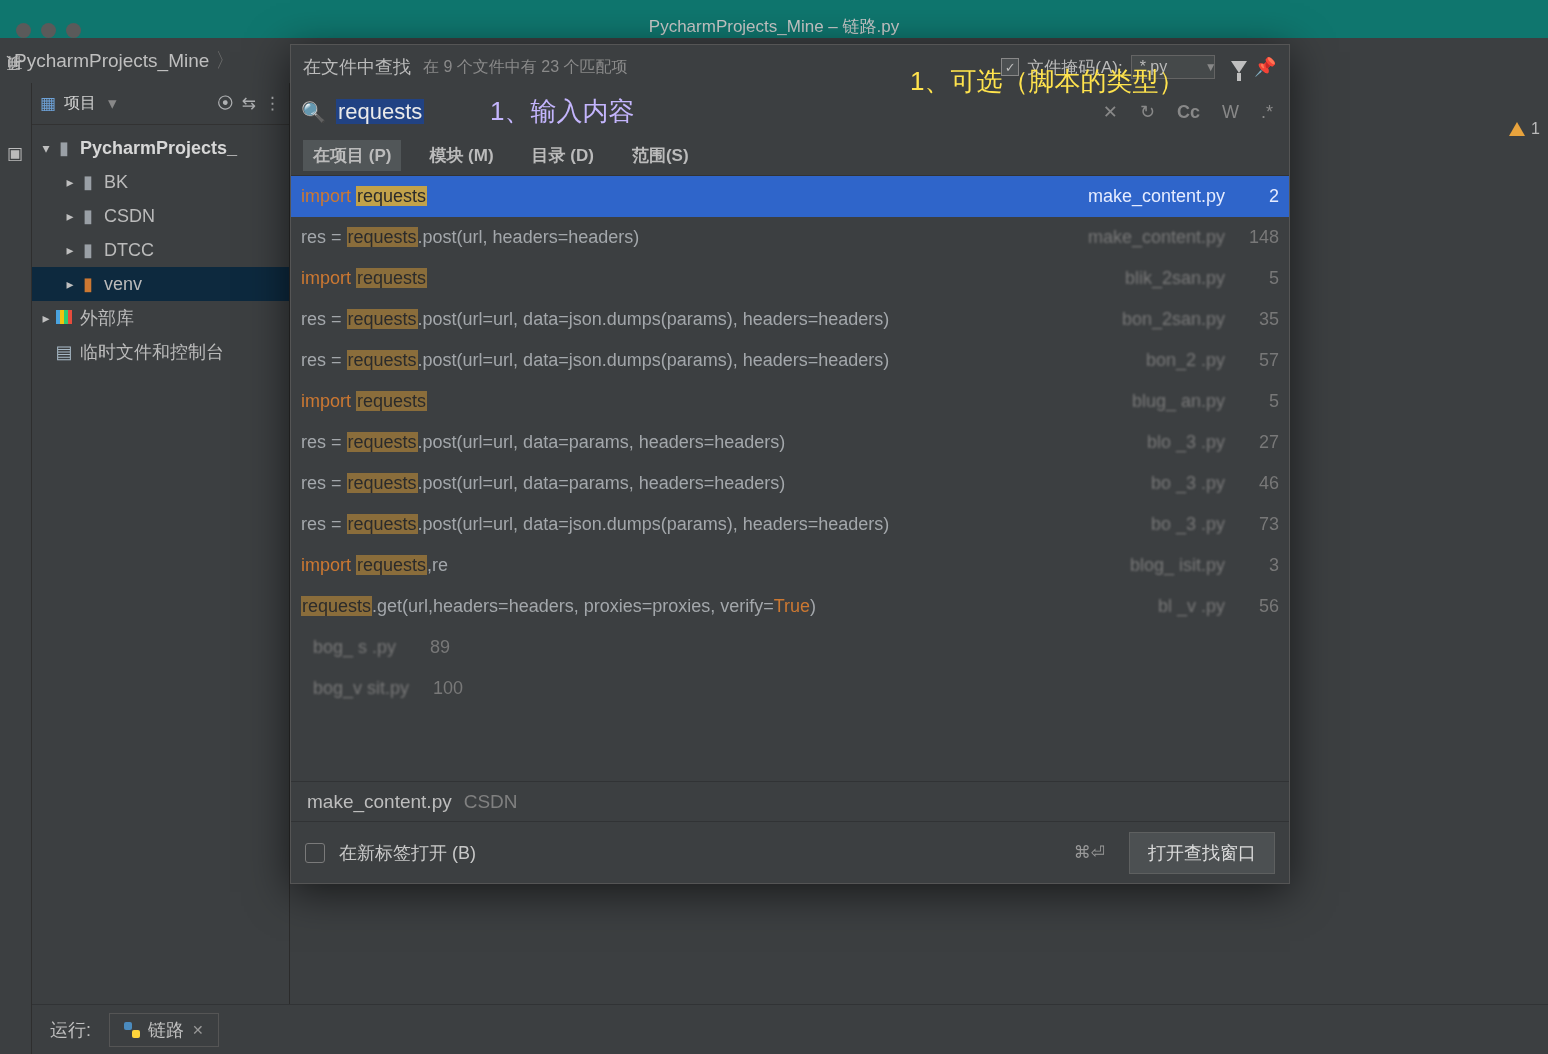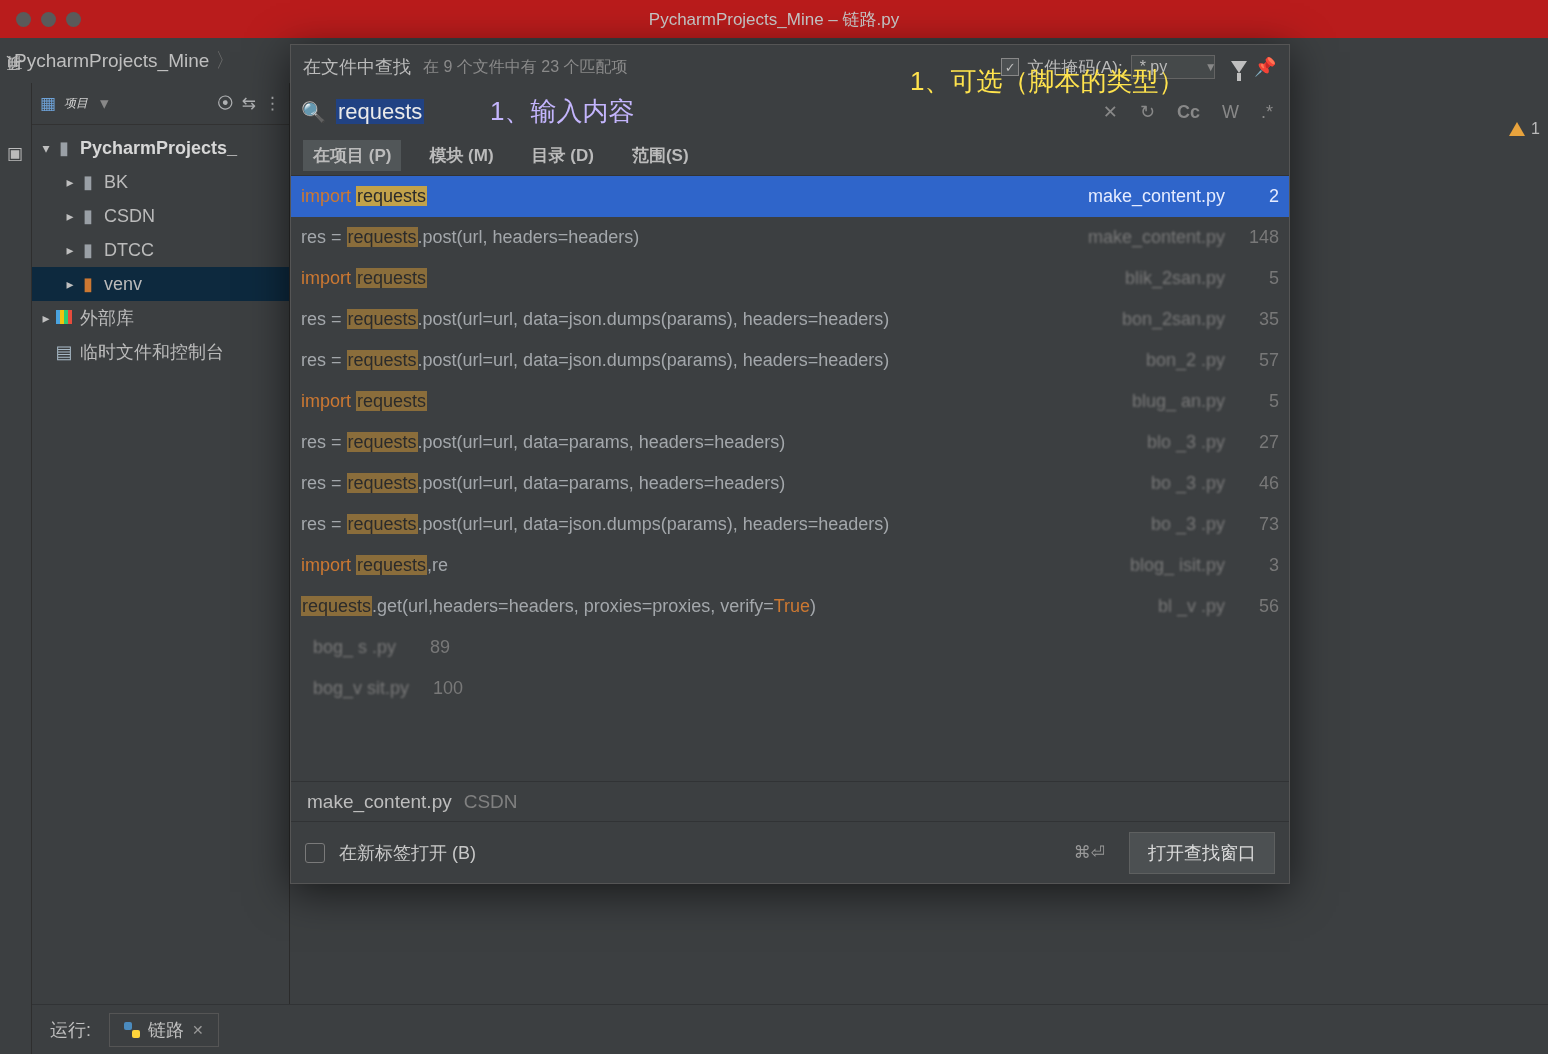--- a/index.html
+++ b/index.html
@@ -1,29 +1,29 @@
 <!DOCTYPE html>
 <html><head>
 <meta charset="utf-8">
 <style>
   * { box-sizing:border-box; margin:0; padding:0; font-family:"Helvetica Neue",Arial,sans-serif; }
   body { background:#3c3f41; color:#bbbbbb; font-size:17px; overflow:hidden; width:1548px; height:1054px; position:relative; }
-  .titlebar { height:38px; background:#b91c1c; display:flex; align-items:center; position:relative; }
+  .titlebar { height:38px; background:#0f766e; display:flex; align-items:flex-end; position:relative; }
   .traffic { display:flex; gap:10px; padding-left:16px; }
   .dot { width:15px; height:15px; border-radius:50%; background:#5a5a5a; }
   .win-title { position:absolute; left:50%; transform:translateX(-50%); width:100%; text-align:center; color:#c8c8c8; font-size:17px; font-weight:500; pointer-events:none; }
   .navrow { height:45px; display:flex; align-items:center; padding:0 14px; }
   .breadcrumb { color:#bfbfbf; font-size:19px; display:flex; align-items:center; }
   .bc-sep { color:#6d6d6d; margin:0 6px; font-size:20px; }
   .left-gutter { position:absolute; left:0; top:83px; width:32px; height:calc(100% - 83px); background:#3c3f41; border-right:1px solid #2e2e2e; }
   .left-gutter .vlabel { writing-mode:vertical-rl; transform:rotate(180deg); color:#bbbbbb; font-size:16px; padding-top:10px; margin-left:4px; }
   .left-gutter .folder-ic { position:absolute; top:60px; left:7px; color:#bbbbbb; }
   .sidebar { position:absolute; left:32px; top:83px; width:258px; background:#3c3f41; height:calc(100% - 83px); border-right:1px solid #2b2b2b; }
   .sb-toolbar { height:42px; display:flex; align-items:center; gap:8px; padding:0 8px; border-bottom:1px solid #323232; }
-  .sb-title { color:#d1d1d1; font-size:12px; font-weight:500; margin-right:4px;font-style:italic; }
+  .sb-title { color:#d1d1d1; font-size:16px; font-weight:500; margin-right:4px; }
   .sb-chev { color:#888; }
   .tree { padding-top:6px; font-size:18px; }
   .node { display:flex; align-items:center; height:34px; white-space:nowrap; }
   .node .tg { width:16px; text-align:center; color:#bfbfbf; font-size:14px; }
   .node .ic { width:20px; margin-right:6px; text-align:center; }
   .node.sel { background:#0d293e; }
   .folder-gray { color:#9aa0a6; }
   .folder-orange { color:#cc7832; }
   .lib-ic { display:inline-block; width:16px; height:14px; background:linear-gradient(90deg,#4aa3df 0 25%,#f1c40f 25% 50%,#2ecc71 50% 75%,#e74c3c 75% 100%); }
   .run-bar { position:absolute; left:32px; bottom:0; height:50px; width:calc(100% - 32px); background:#3c3f41; border-top:1px solid #313335; display:flex; align-items:center; padding-left:18px; gap:18px; }

